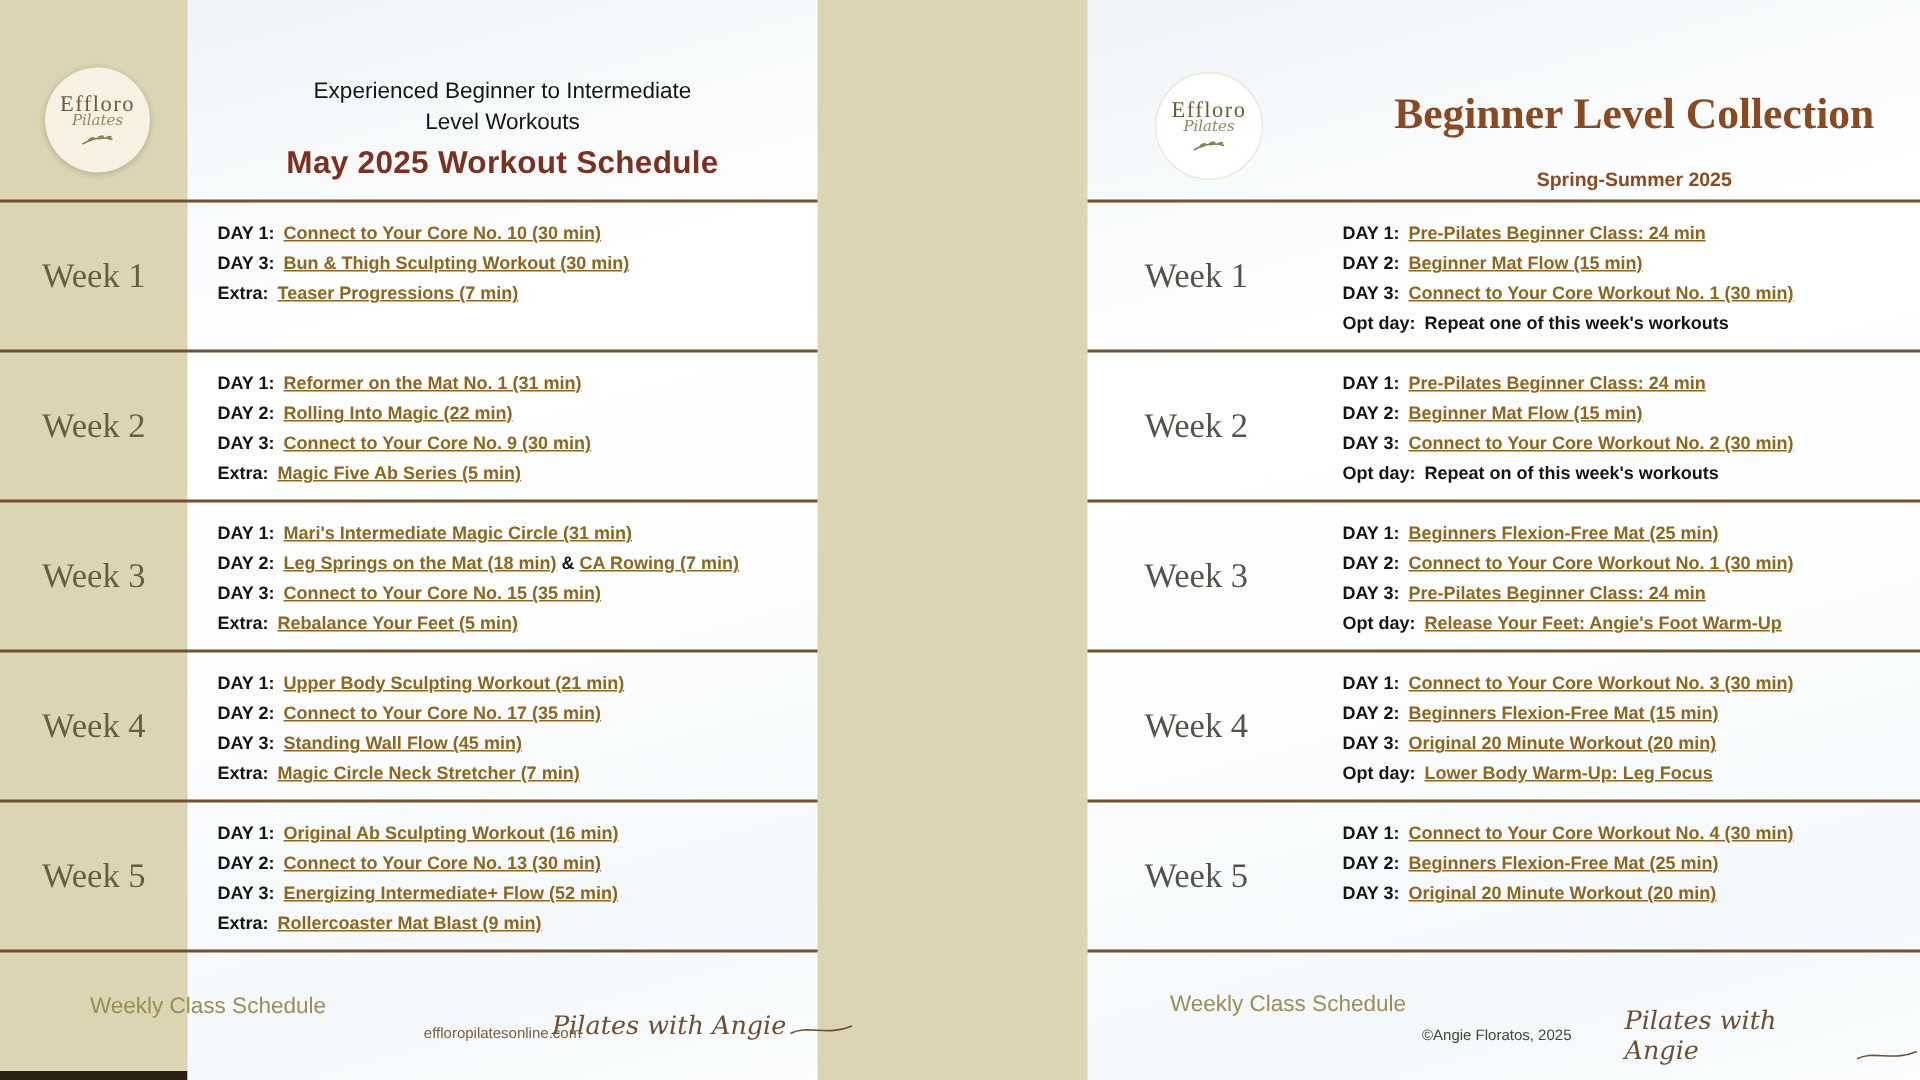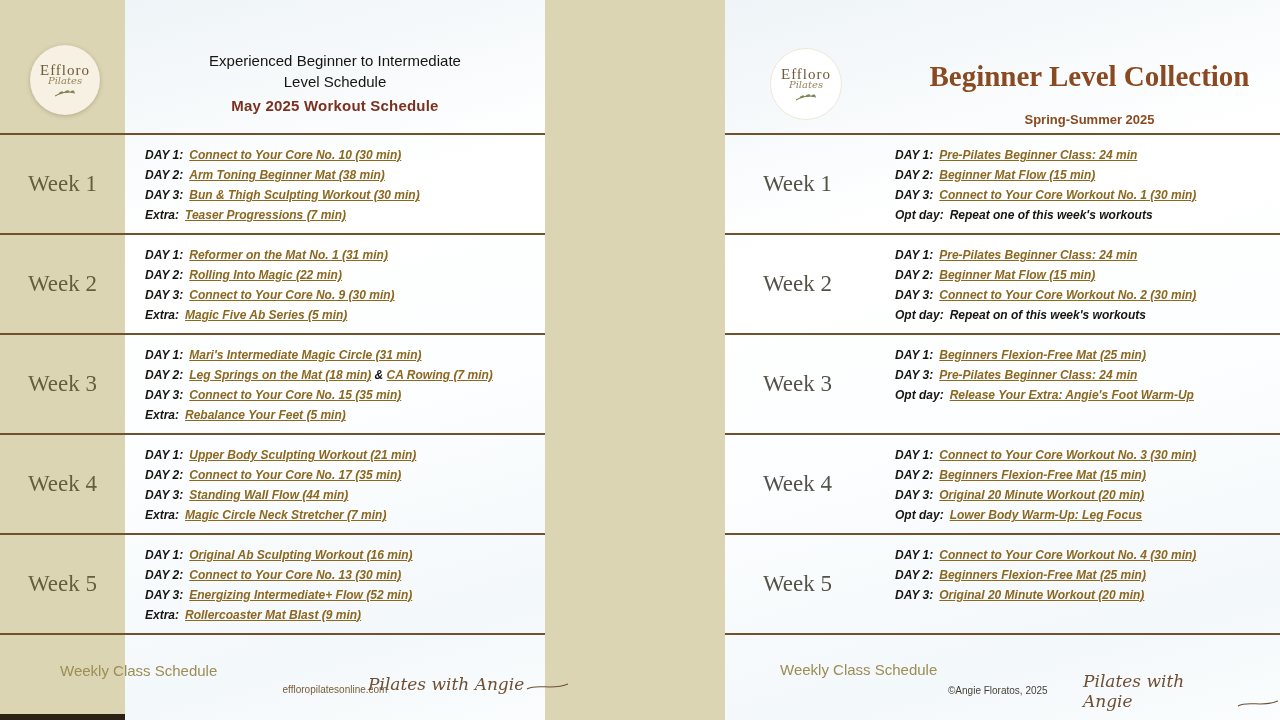--- a/index.html
+++ b/index.html
@@ -27,21 +27,21 @@
   .panel{
     position:absolute;top:0;height:720px;
     background:linear-gradient(165deg,#eef4f7 0%,#ffffff 30%,#fdfeff 55%,#f3f8fa 85%,#fbfdfe 100%);
   }
   .panel-left{left:125px;width:420px;}
   .panel-right{left:725px;width:555px;}
 
   
   .left-header{padding-top:50px;text-align:center;}
   .subtitle{font-size:15px;line-height:21px;color:var(--ink);}
-  .left-title{margin:5px 12px 0;font-size:15px;font-weight:bold;color:var(--left-title);letter-spacing:.2px;}
+  .left-title{margin:5px 12px 0;font-size:21px;font-weight:bold;color:var(--left-title);letter-spacing:.2px;}
   .right-title-block{position:absolute;left:180px;right:6px;top:56px;text-align:center;}
   .right-title{margin:4px;font-family:"Liberation Serif",serif;font-size:29px;font-weight:bold;color:var(--right-title);}
   .right-subtitle{margin-top:19px;font-size:13px;font-weight:bold;color:var(--right-title);}
 
   
   .logo{
     position:absolute;width:70px;height:70px;border-radius:50%;
     display:flex;flex-direction:column;align-items:center;justify-content:center;
     text-align:center;line-height:1;
   }
@@ -54,21 +54,21 @@
   
   .rows{position:absolute;top:133px;border-bottom:2px solid var(--line);}
   .rows-left{left:0;width:545px;}
   .rows-right{left:725px;width:555px;}
   .week-row{height:100px;border-top:2px solid var(--line);display:flex;box-sizing:border-box;}
   .week-label{
     width:125px;flex:none;display:flex;align-items:center;justify-content:center;
     font-family:"Liberation Serif",serif;font-size:23px;color:var(--week-left);
   }
   .rows-right .week-label{width:145px;color:var(--week-right);}
-  .week-content{flex:1;padding:10px 0 0 20px;font-style:italic;}
+  .week-content{flex:1;padding:10px 0 0 20px;}
   .rows-right .week-content{padding-left:25px;}
   .workout-line{font-size:12px;line-height:20px;white-space:nowrap;}
   .day-label{font-weight:bold;color:var(--ink);margin-right:6px;}
   .workout-link{font-weight:bold;color:var(--link);text-decoration:underline;cursor:pointer;}
   .plain-part{font-weight:bold;color:var(--ink);}
 
   
   .footer-label{position:absolute;font-size:15px;color:var(--footer-label);}
   .footer-label-left{left:60px;top:662px;}
   .footer-label-right{left:780px;top:661px;}
@@ -91,21 +91,21 @@
 
 <div class="canvas">
 
   <div class="accent-top-right"></div>
   <div class="accent-bottom-left"></div>
 
   <section class="panel panel-left">
     <header class="left-header">
       <div class="subtitle">
         <div>Experienced Beginner to Intermediate</div>
-        <div>Level Schedule</div>
+        <div>Level Workouts</div>
       </div>
       <h1 class="left-title">May 2025 Workout Schedule</h1>
     </header>
   </section>
 
   <section class="panel panel-right">
     <div class="logo logo-right">
       <div class="logo-name">Effloro</div>
       <div class="logo-script">Pilates</div>
       <svg class="leaf-icon" width="24" height="11" viewBox="0 0 24 11">
@@ -130,21 +130,20 @@
       <ellipse cx="14" cy="4.6" rx="2.4" ry="1.2" fill="#7e8a55" transform="rotate(-16 14 4.6)"></ellipse>
       <ellipse cx="19.5" cy="4.6" rx="2" ry="1" fill="#7e8a55" transform="rotate(-8 19.5 4.6)"></ellipse>
     </svg>
   </div>
 
   <div class="rows rows-left">
       <div class="week-row">
         <div class="week-label">Week 1</div>
         <div class="week-content">
           <div class="workout-line"><span class="day-label">DAY 1:</span><span class="workout-link">Connect to Your Core No. 10 (30 min)</span></div>
-          <div class="workout-line"><span class="day-label">DAY 2:</span><span class="workout-link">Arm Toning Beginner Mat (38 min)</span></div>
           <div class="workout-line"><span class="day-label">DAY 3:</span><span class="workout-link">Bun &amp; Thigh Sculpting Workout (30 min)</span></div>
           <div class="workout-line"><span class="day-label">Extra:</span><span class="workout-link">Teaser Progressions (7 min)</span></div>
         </div>
       </div>
       <div class="week-row">
         <div class="week-label">Week 2</div>
         <div class="week-content">
           <div class="workout-line"><span class="day-label">DAY 1:</span><span class="workout-link">Reformer on the Mat No. 1 (31 min)</span></div>
           <div class="workout-line"><span class="day-label">DAY 2:</span><span class="workout-link">Rolling Into Magic (22 min)</span></div>
           <div class="workout-line"><span class="day-label">DAY 3:</span><span class="workout-link">Connect to Your Core No. 9 (30 min)</span></div>
@@ -158,21 +157,21 @@
           <div class="workout-line"><span class="day-label">DAY 2:</span><span class="workout-link">Leg Springs on the Mat (18 min)</span><span class="plain-part"> &amp; </span><span class="workout-link">CA Rowing (7 min)</span></div>
           <div class="workout-line"><span class="day-label">DAY 3:</span><span class="workout-link">Connect to Your Core No. 15 (35 min)</span></div>
           <div class="workout-line"><span class="day-label">Extra:</span><span class="workout-link">Rebalance Your Feet (5 min)</span></div>
         </div>
       </div>
       <div class="week-row">
         <div class="week-label">Week 4</div>
         <div class="week-content">
           <div class="workout-line"><span class="day-label">DAY 1:</span><span class="workout-link">Upper Body Sculpting Workout (21 min)</span></div>
           <div class="workout-line"><span class="day-label">DAY 2:</span><span class="workout-link">Connect to Your Core No. 17 (35 min)</span></div>
-          <div class="workout-line"><span class="day-label">DAY 3:</span><span class="workout-link">Standing Wall Flow (44 min)</span></div>
+          <div class="workout-line"><span class="day-label">DAY 3:</span><span class="workout-link">Standing Wall Flow (45 min)</span></div>
           <div class="workout-line"><span class="day-label">Extra:</span><span class="workout-link">Magic Circle Neck Stretcher (7 min)</span></div>
         </div>
       </div>
       <div class="week-row">
         <div class="week-label">Week 5</div>
         <div class="week-content">
           <div class="workout-line"><span class="day-label">DAY 1:</span><span class="workout-link">Original Ab Sculpting Workout (16 min)</span></div>
           <div class="workout-line"><span class="day-label">DAY 2:</span><span class="workout-link">Connect to Your Core No. 13 (30 min)</span></div>
           <div class="workout-line"><span class="day-label">DAY 3:</span><span class="workout-link">Energizing Intermediate+ Flow (52 min)</span></div>
           <div class="workout-line"><span class="day-label">Extra:</span><span class="workout-link">Rollercoaster Mat Blast (9 min)</span></div>
@@ -195,22 +194,23 @@
           <div class="workout-line"><span class="day-label">DAY 1:</span><span class="workout-link">Pre-Pilates Beginner Class: 24 min</span></div>
           <div class="workout-line"><span class="day-label">DAY 2:</span><span class="workout-link">Beginner Mat Flow (15 min)</span></div>
           <div class="workout-line"><span class="day-label">DAY 3:</span><span class="workout-link">Connect to Your Core Workout No. 2 (30 min)</span></div>
           <div class="workout-line"><span class="day-label">Opt day:</span><span class="plain-part">Repeat on of this week's workouts</span></div>
         </div>
       </div>
       <div class="week-row">
         <div class="week-label">Week 3</div>
         <div class="week-content">
           <div class="workout-line"><span class="day-label">DAY 1:</span><span class="workout-link">Beginners Flexion-Free Mat (25 min)</span></div>
+          <div class="workout-line"><span class="day-label">DAY 2:</span><span class="workout-link">Connect to Your Core Workout No. 1 (30 min)</span></div>
           <div class="workout-line"><span class="day-label">DAY 3:</span><span class="workout-link">Pre-Pilates Beginner Class: 24 min</span></div>
-          <div class="workout-line"><span class="day-label">Opt day:</span><span class="workout-link">Release Your Extra: Angie's Foot Warm-Up</span></div>
+          <div class="workout-line"><span class="day-label">Opt day:</span><span class="workout-link">Release Your Feet: Angie's Foot Warm-Up</span></div>
         </div>
       </div>
       <div class="week-row">
         <div class="week-label">Week 4</div>
         <div class="week-content">
           <div class="workout-line"><span class="day-label">DAY 1:</span><span class="workout-link">Connect to Your Core Workout No. 3 (30 min)</span></div>
           <div class="workout-line"><span class="day-label">DAY 2:</span><span class="workout-link">Beginners Flexion-Free Mat (15 min)</span></div>
           <div class="workout-line"><span class="day-label">DAY 3:</span><span class="workout-link">Original 20 Minute Workout (20 min)</span></div>
           <div class="workout-line"><span class="day-label">Opt day:</span><span class="workout-link">Lower Body Warm-Up: Leg Focus</span></div>
         </div>

